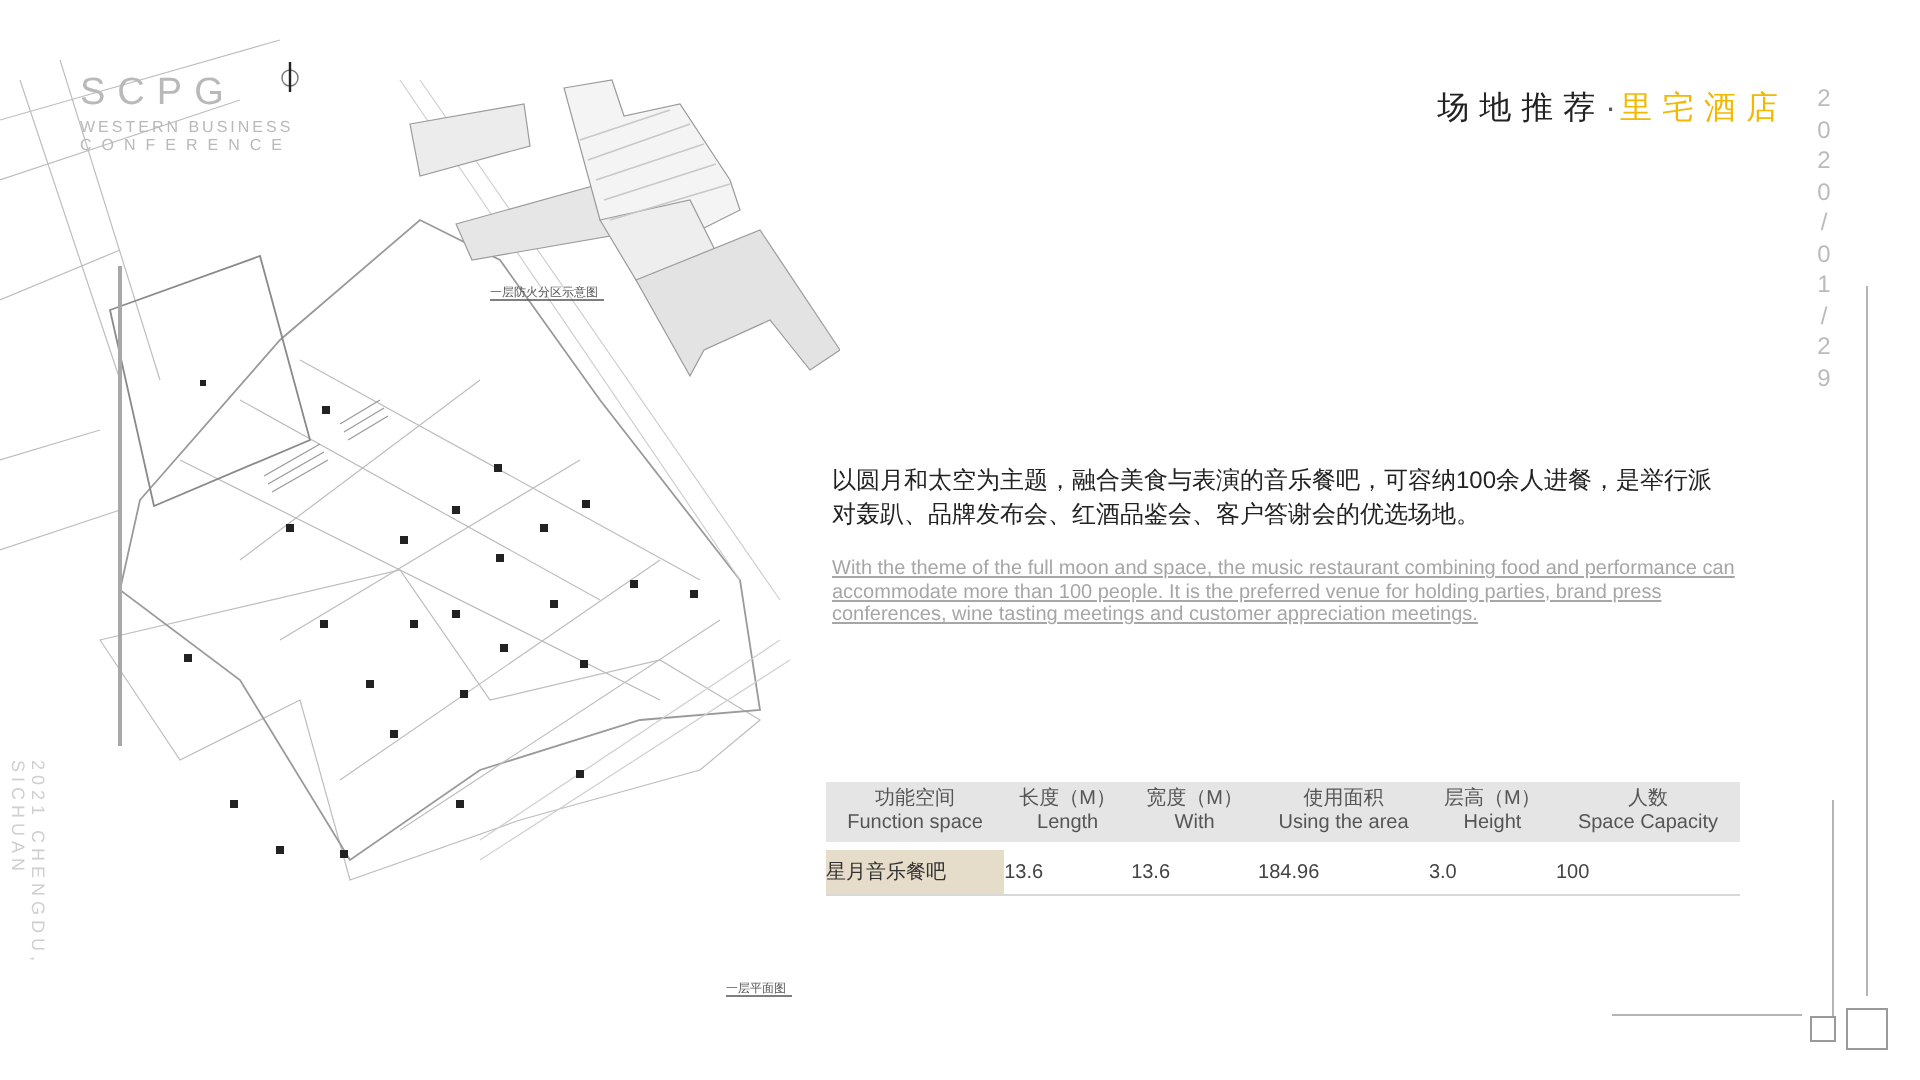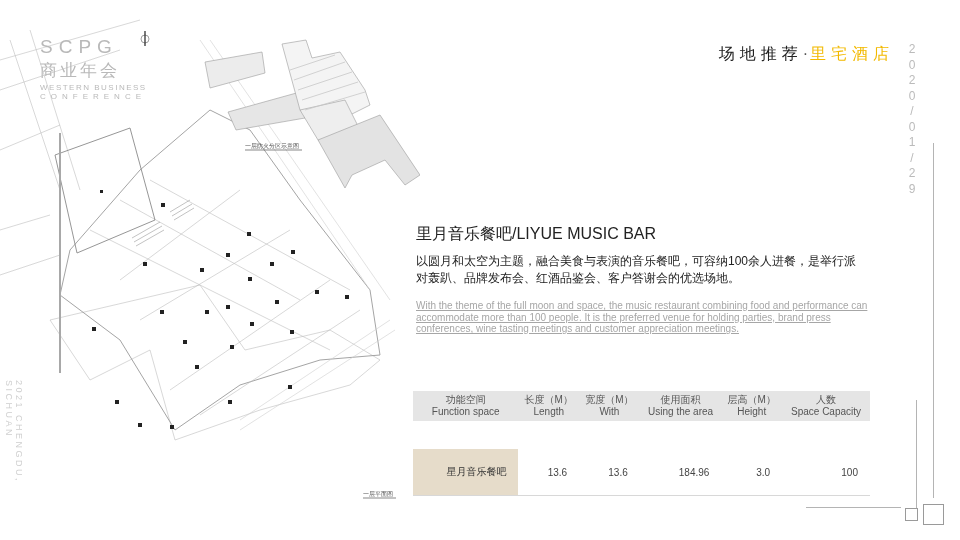--- a/index.html
+++ b/index.html
@@ -25,21 +25,21 @@
   .hline { left:806px; top:507px; width:95px; height:1px; background:#b4b4b4; }
   .sq1 { left:905px; top:508px; width:11px; height:11px; border:1px solid #9a9a9a; }
   .sq2 { left:923px; top:504px; width:19px; height:19px; border:1px solid #9a9a9a; }
   .venue { left:416px; top:224px; width:460px; }
   .venue .name { font-size:16px; color:#222; }
   .venue .price { font-size:12px; color:#f2b900; margin-top:3px; }
   .venue .desc-cn { font-size:12px; color:#222; margin-top:8px; line-height:17px; width:450px; }
   .venue .desc-en { font-size:10px; color:#a6a6a6; margin-top:13px; line-height:11.5px; width:452px;text-decoration:underline; }
   table.spec { left:413px; top:391px; width:457px; border-collapse:collapse; font-size:10px; color:#555; }
   table.spec th { background:#e5e5e5; font-weight:normal; height:30px; line-height:12px; text-align:center; padding:0; }
-  table.spec td { height:22px; text-align:right; color:#444; border-bottom:1px solid #d8d8d8; padding:12px; }
+  table.spec td { height:22px; text-align:left; color:#444; border-bottom:1px solid #d8d8d8; padding:0; }
   table.spec tr.sp td { height:4px; border:none; background:#fff; }
   table.spec td.first { background:#e6dcca; color:#333; }
 </style>
 </head>
 <body>
 
 <svg class="abs plan" viewBox="0 0 420 540" xmlns="http://www.w3.org/2000/svg">
   <g stroke="#bdbdbd" stroke-width="0.6" fill="none">
 
     <line x1="0" y1="60" x2="140" y2="20"></line>
@@ -129,21 +129,20 @@
   </g>
 </svg>
 
 <svg class="abs north" viewBox="0 0 10 18">
   <circle cx="5" cy="9" r="4" fill="none" stroke="#777" stroke-width="0.7"></circle>
   <line x1="5" y1="1" x2="5" y2="16" stroke="#222" stroke-width="1.2"></line>
 </svg>
 
 <div class="abs logo">
   <div class="l1">SCPG</div>
-  <div class="l2">商业年会</div>
   <div class="l3">WESTERN BUSINESS</div>
   <div class="l4">CONFERENCE</div>
 </div>
 
 <div class="abs vbar-left"></div>
 <div class="abs vert-city">2021 CHENGDU, SICHUAN</div>
 
 <div class="abs title">
   <div class="t1">
     <span>场地推荐</span><span class="dot">·</span><span class="hl">里宅酒店</span>
@@ -163,21 +162,20 @@
   <div>9</div>
 </div>
 
 <div class="abs rline1"></div>
 <div class="abs rline2"></div>
 <div class="abs hline"></div>
 <div class="abs sq1"></div>
 <div class="abs sq2"></div>
 
 <div class="abs venue">
-  <div class="name">里月音乐餐吧/LIYUE MUSIC BAR</div>
   <div class="desc-cn">以圆月和太空为主题，融合美食与表演的音乐餐吧，可容纳100余人进餐，是举行派对轰趴、品牌发布会、红酒品鉴会、客户答谢会的优选场地。</div>
   <div class="desc-en">With the theme of the full moon and space, the music restaurant combining food and performance can accommodate more than 100 people. It is the preferred venue for holding parties, brand press conferences, wine tasting meetings and customer appreciation meetings.</div>
 </div>
 
 <table class="abs spec">
   <thead>
     <tr>
       <th>
           <div>功能空间</div>
           <div>Function space</div>

